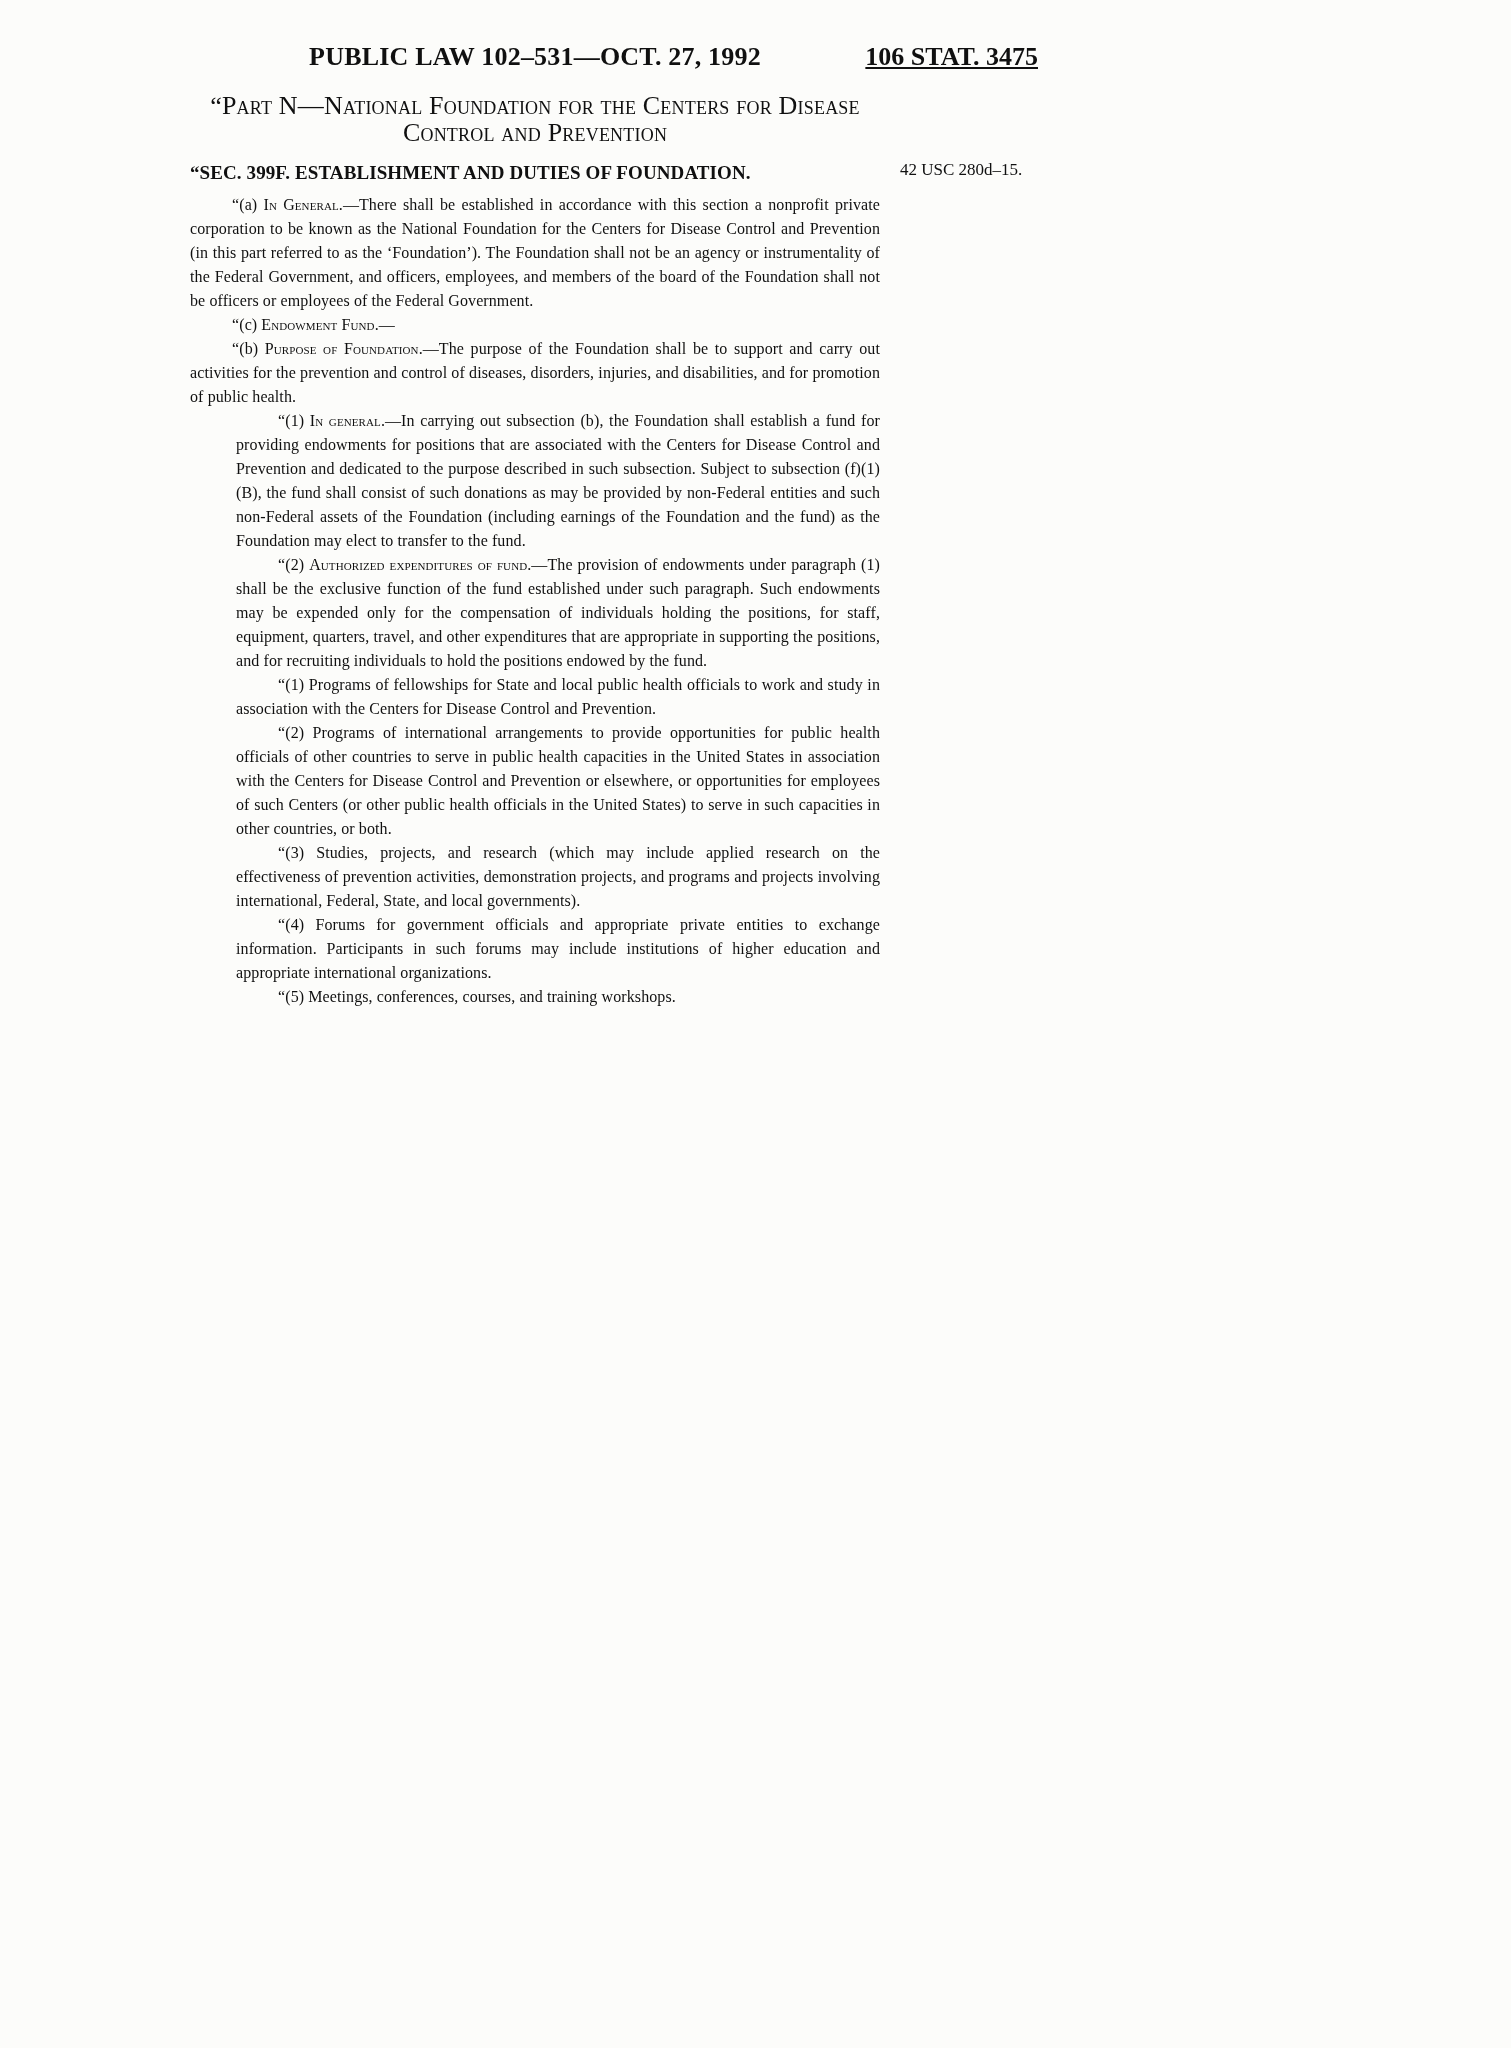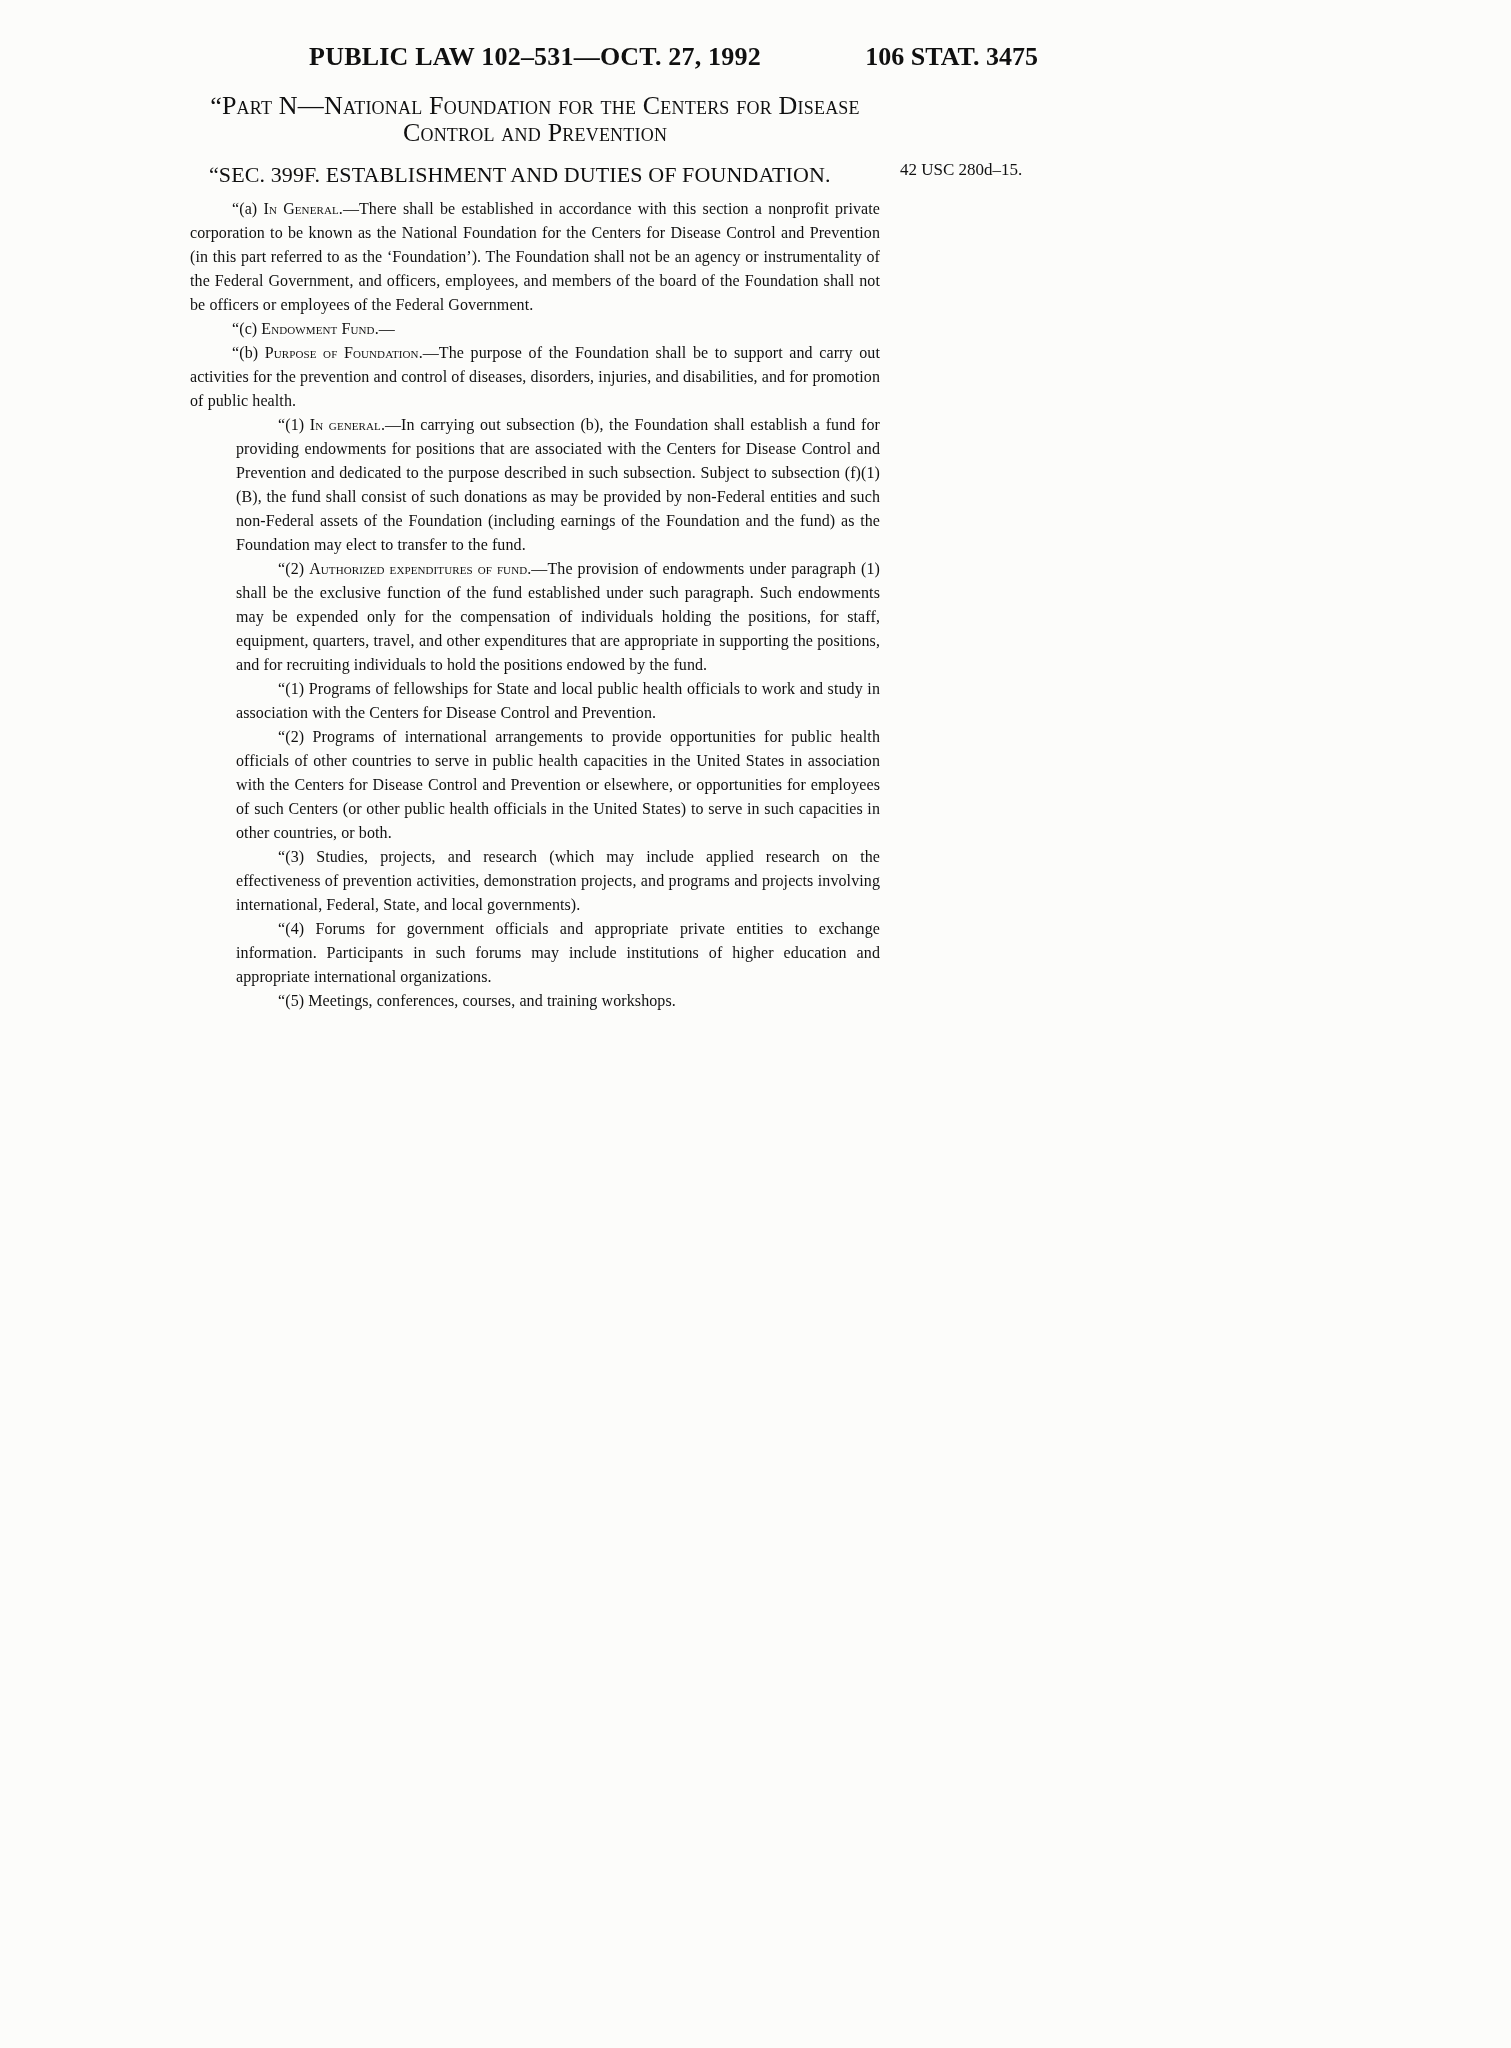--- a/index.html
+++ b/index.html
@@ -35,43 +35,43 @@
     letter-spacing: 0.2px;
     white-space: nowrap;
   }
   .stat-line {
     position: absolute;
     top: 0;
     right: 0;
     font-weight: bold;
     font-size: 26px;
     white-space: nowrap;
+    text-decoration: underline;
   }
   .body-col {
     position: absolute;
     top: 92px;
     left: 190px;
     width: 690px;
   }
   .part-heading {
     text-align: center;
     font-variant: small-caps;
     font-weight: normal;
     font-size: 26px;
     line-height: 27px;
     letter-spacing: 0.2px;
     margin-bottom: 16px;
   }
   .sec-heading {
-    font-weight: normal;
-    font-size: 22px;
+    font-weight: bold;
+    font-size: 19px;
     letter-spacing: 0.1px;
     margin-bottom: 9px;
     white-space: nowrap;
-    margin-left: 19px;
   }
   .margin-note {
     position: absolute;
     left: 900px;
     top: 160px;
     width: 170px;
     font-size: 17px;
     line-height: 20px;
   }
   .para {

